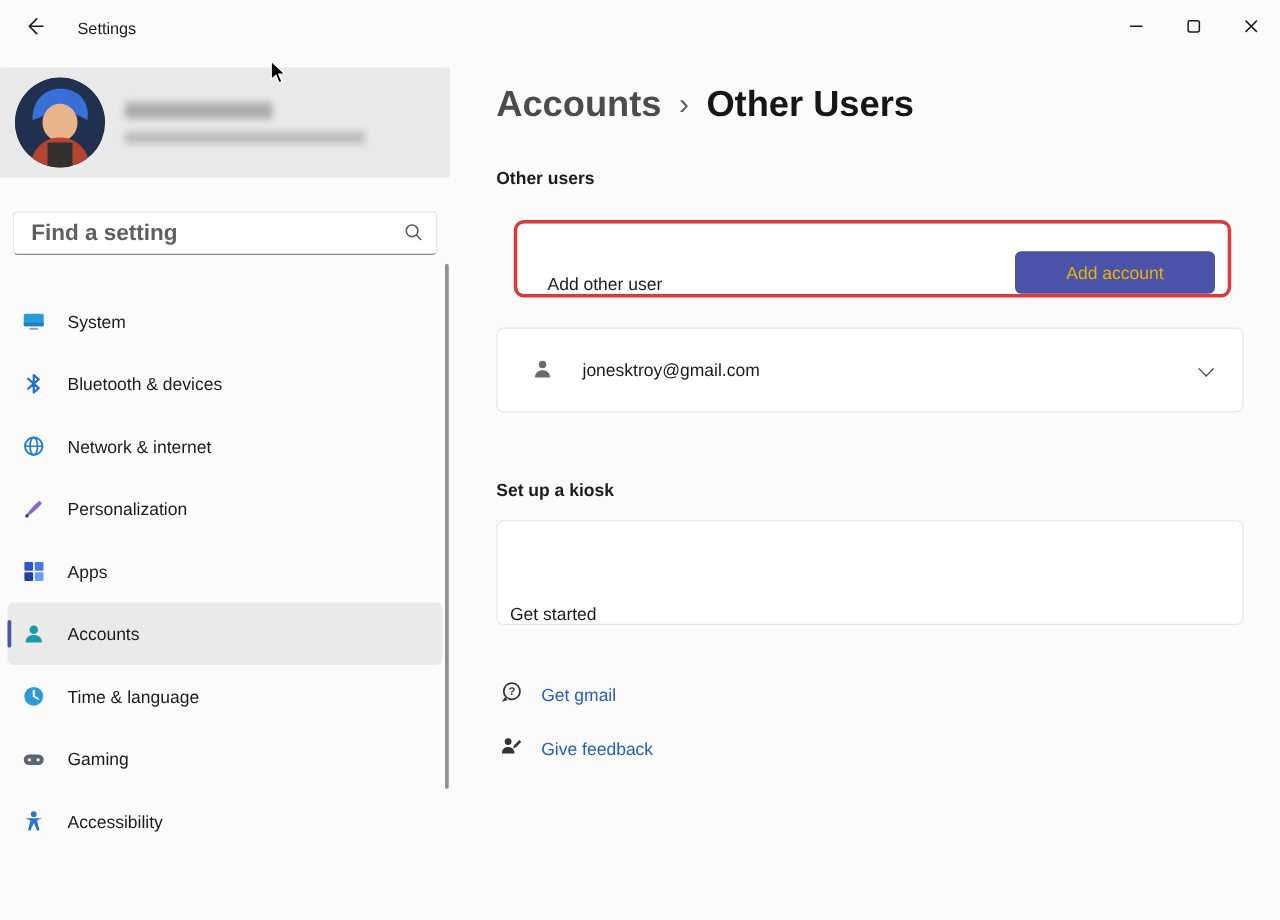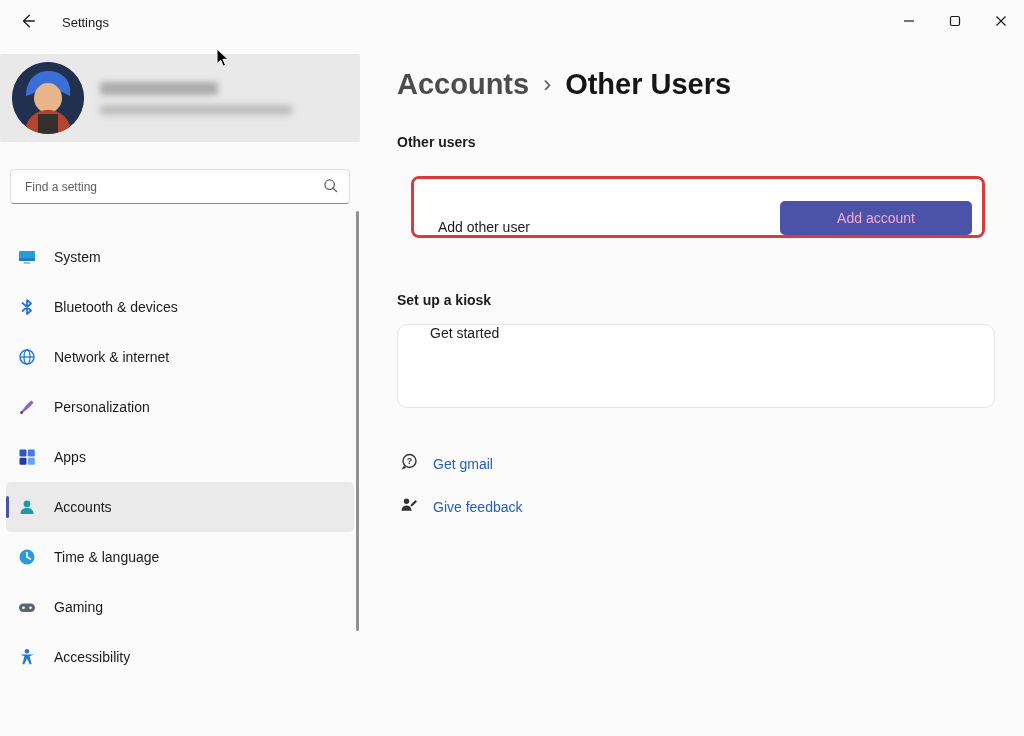--- a/index.html
+++ b/index.html
@@ -26,48 +26,48 @@
   
   .sidebar{position:absolute;left:0;top:44px;width:360px;bottom:0;}
   .profile-card{margin-top:10px;width:360px;height:88px;background:#e9e9e9;border-radius:2px;
     display:flex;align-items:center;padding-left:12px;}
   .avatar{width:72px;height:72px;border-radius:50%;overflow:hidden;flex:none;background:#1b2a4a;}
   .blur-lines{margin-left:16px;}
   .blur-name{width:118px;height:13px;background:#ababab;border-radius:2px;filter:blur(3px);}
   .blur-email{width:192px;height:10px;background:#bdbdbd;border-radius:2px;filter:blur(3px);margin-top:10px;}
   .search-box{margin:27px 10px 0 10px;height:35px;background:#fff;border:1px solid #e0e0e0;border-bottom:1px solid #8a8a8a;
     border-radius:4px;display:flex;align-items:center;padding:0 10px 0 12px;}
-  .search-box input{flex:1;border:none;outline:none;background:transparent;font-size:12px;color:#000000;
-    font-family:"Liberation Sans", sans-serif;}
+  .search-box input{flex:1;border:none;outline:none;background:transparent;font-size:18px;color:#000000;
+    font-family:"Liberation Sans", sans-serif;font-weight:bold;}
   .search-box input::placeholder{color:#5f5f5f;}
   .nav{margin-top:28px;}
   .nav-item{height:50px;margin:0 6px;padding:0 10px;border-radius:5px;display:flex;align-items:center;gap:16px;
     position:relative;cursor:pointer;}
   .nav-item.selected{background:#eaeaea;}
   .nav-item.selected::before{content:"";position:absolute;left:0;top:14px;bottom:14px;width:3px;border-radius:2px;background:var(--accent);}
   .nav-ico{width:22px;height:22px;flex:none;display:flex;align-items:center;justify-content:center;}
   .sb-scroll{position:absolute;left:356px;top:211px;width:3px;height:420px;background:#919191;border-radius:2px;}
   
   .main{position:absolute;left:397px;top:44px;right:29px;}
   .breadcrumb{margin-top:20px;display:flex;align-items:center;gap:14px;font-size:29px;font-weight:600;line-height:40px;}
   .crumb-parent{color:#4c4c4c;cursor:pointer;}
   .crumb-sep{color:#5f5f5f;font-size:24px;font-weight:400;}
   .crumb-current{color:#161616;}
   .section-heading{margin-top:30px;font-weight:700;font-size:14px;}
   .section-heading.kiosk{margin-top:54px;}
   .card{background:#fff;border:1px solid var(--card-border);border-radius:6px;}
   .red-wrap{margin:26px 10px 0 14px;border:3px solid var(--red);border-radius:8px;}
   .add-card{border:none;border-radius:5px;height:56px;display:flex;align-items:flex-end;padding:0 10px 0 24px;}
-  .add-btn{margin-left:auto;width:192px;height:34px;background:var(--accent);color:#f9a8d4;border:none;border-radius:5px;
+  .add-btn{margin-left:auto;width:160px;height:34px;background:var(--accent);color:#eab308;border:none;border-radius:5px;
     font-size:14px;font-family:"Liberation Sans", sans-serif;display:flex;align-items:center;justify-content:center;cursor:pointer;}
   .account-row{margin-top:24px;height:68px;display:flex;align-items:center;padding:0 26px;cursor:pointer;}
   .acct-email{margin-left:22px;}
   .chevron{margin-left:auto;width:9px;height:9px;border-right:1.6px solid #3c3c3c;border-bottom:1.6px solid #3c3c3c;
     transform:rotate(45deg) translateY(-2px);cursor:pointer;}
-  .kiosk-card{margin-top:16px;height:84px;display:flex;align-items:flex-start;padding:0 32px;cursor:pointer;border-radius:10px;}
+  .kiosk-card{margin-top:16px;height:84px;display:flex;align-items:flex-end;padding:0 10px;cursor:pointer;}
   .links{margin-top:44px;display:flex;flex-direction:column;gap:20px;}
   .link-row{display:flex;align-items:center;gap:14px;padding-left:2px;cursor:pointer;width:max-content;}
   .link-label{color:var(--link);}
   .cursor{position:absolute;left:216px;top:48px;pointer-events:none;}
 </style>
 </head>
 <body>
 
 <div class="titlebar">
   <button class="back-btn">
@@ -237,20 +237,30 @@
 
   <div class="section-heading">Other users</div>
 
   <div class="red-wrap">
     <div class="card add-card">
       <span>Add other user</span>
       <button class="add-btn">Add account</button>
     </div>
   </div>
 
+  <div class="card account-row">
+    <span>
+      <svg width="20" height="20" viewBox="0 0 20 20">
+          <circle cx="10" cy="6.5" r="3" fill="#6b6b6b"></circle>
+          <path d="M4 17 C4 13 6.8 11.2 10 11.2 C13.2 11.2 16 13 16 17 Z" fill="#6b6b6b"></path>
+        </svg>
+    </span>
+    <span class="acct-email">jonesktroy@gmail.com</span>
+    <span class="chevron"></span>
+  </div>
 
   <div class="section-heading kiosk">Set up a kiosk</div>
 
   <div class="card kiosk-card">
     <span>Get started</span>
   </div>
 
   <div class="links">
     <div class="link-row">
       <span>

